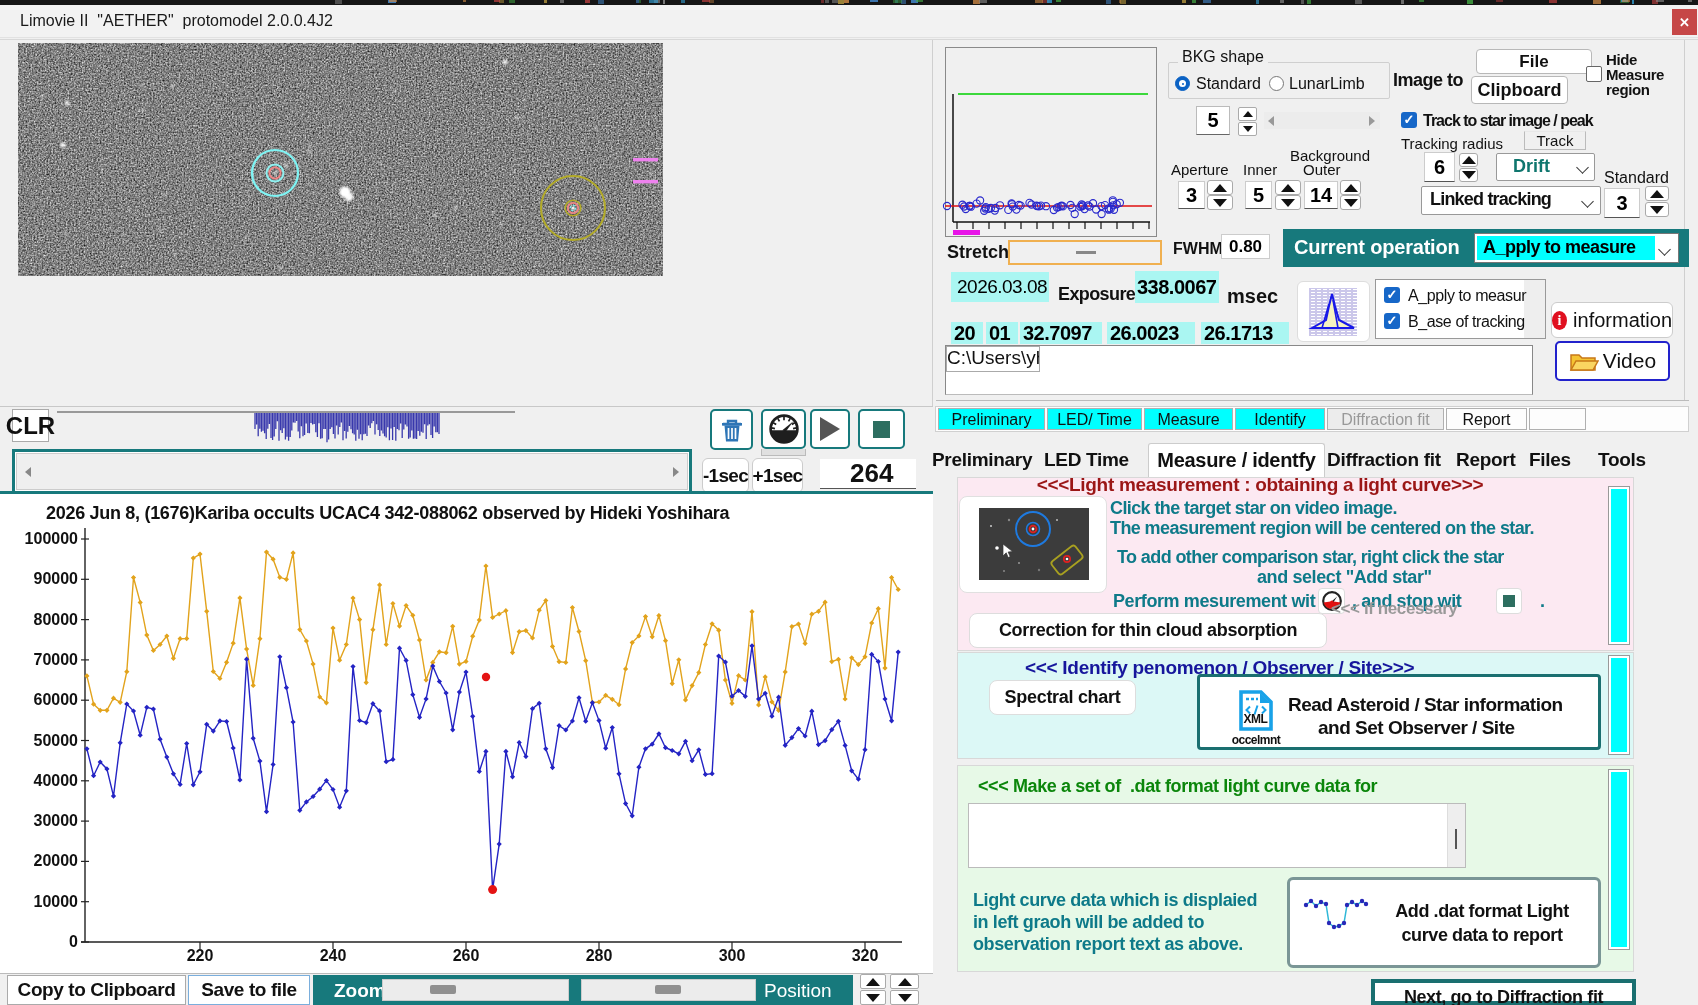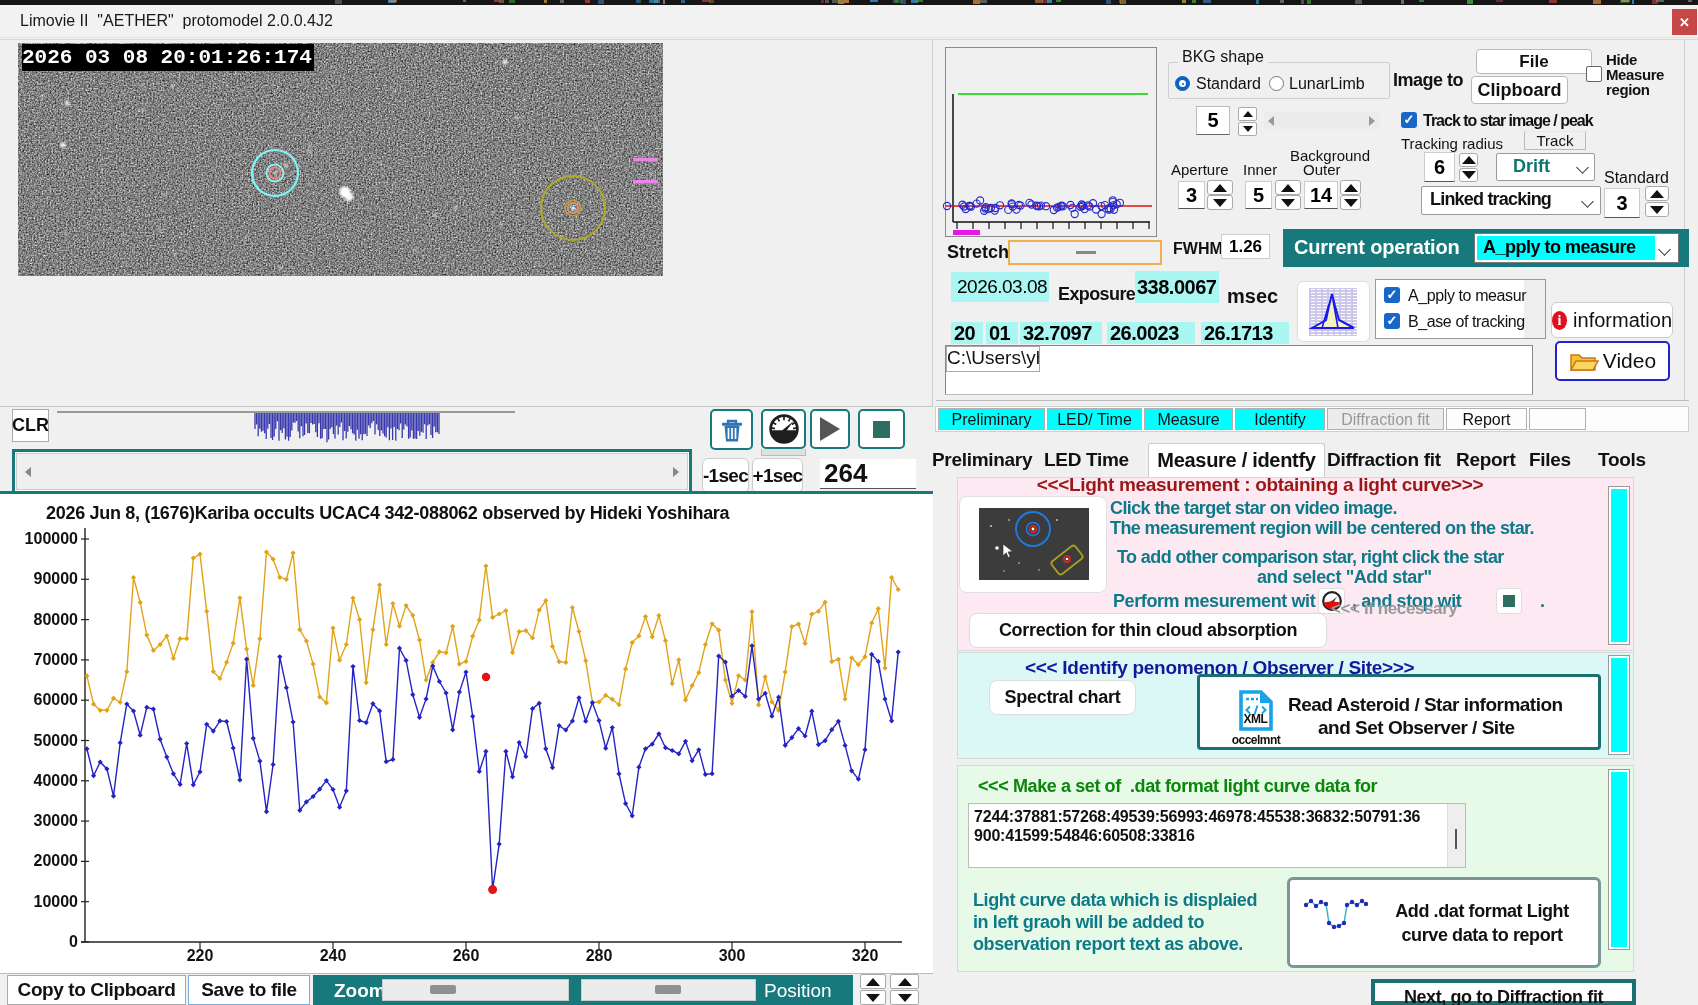--- a/index.html
+++ b/index.html
@@ -142,21 +142,20 @@
 <circle cx="257" cy="130" r="8.5" fill="none" stroke="#8ef0f0" stroke-width="1.8"></circle>
 <circle cx="257" cy="130" r="5.6" fill="none" stroke="#f08484" stroke-width="1.8"></circle>
 <circle cx="555" cy="165" r="32" fill="none" stroke="#b3ab28" stroke-width="2"></circle>
 <circle cx="555" cy="165" r="7.8" fill="none" stroke="#b3ab28" stroke-width="1.6"></circle>
 <circle cx="555" cy="165" r="5.2" fill="none" stroke="#f08484" stroke-width="1.8"></circle>
 <circle cx="555" cy="165" r="2.6" fill="none" stroke="#7ef4f4" stroke-width="1.2" stroke-dasharray="2 2"></circle>
 <circle cx="555" cy="165" r="1.6" fill="#eee"></circle>
 <rect x="615" y="115" width="25" height="3.4" fill="#ee82ee"></rect>
 <rect x="615" y="137" width="25" height="3.4" fill="#ee82ee"></rect>
 </svg>
-<div class="abs" style="left:4px;top:1px;width:292px;height:27px;background:#000;color:#fff;font-family:'Liberation Mono',monospace;font-weight:bold;font-size:21px;line-height:27px;white-space:nowrap">2026&nbsp;03&nbsp;08&nbsp;20:01:26:174</div>
 </div>
 <div class="abs" style="left:945px;top:47px;width:212px;height:190px;border:1px solid #8a8a8a;background:#f0f0f0"></div>
 <div class="abs" style="left:1168px;top:62px;width:222px;height:37px;border:1px solid #cfcfcf;border-radius:2px"></div>
 <div class="abs" style="left:1178px;top:48px;background:#f0f0f0;padding:0 4px;font-size:16px;color:#111">BKG shape</div>
 <div class="abs" style="left:1175px;top:76px;width:15px;height:15px;border:1.5px solid #0b62c4;border-radius:50%;background:#0b62c4"></div>
 <div class="abs" style="left:1179px;top:80px;width:7px;height:7px;border-radius:50%;background:#fff"></div>
 <div class="abs" style="left:1181.5px;top:82.5px;width:2px;height:2px;border-radius:50%;background:#0b62c4"></div>
 <div class="abs" style="left:1196px;top:75px;font-size:16px;color:#111">Standard</div>
 <div class="abs" style="left:1269px;top:76px;width:15px;height:15px;border:1.5px solid #777;border-radius:50%;background:#fff"></div>
 <div class="abs" style="left:1289px;top:75px;font-size:16px;color:#111">LunarLimb</div>
@@ -228,21 +227,21 @@
 <div class="abs" style="left:1283px;top:229px;width:406px;height:38px;background:#17797c"></div>
 <div class="abs" style="left:1294px;top:236px;font-size:20px;letter-spacing:-0.2px;font-weight:bold;color:#fff">Current operation</div>
 <div class="abs" style="left:1474px;top:233px;width:205px;height:30px;background:#fff;border:1px solid #777"></div>
 <div class="abs" style="left:1477px;top:236px;width:178px;height:24px;background:#00ffff"></div>
 <div class="abs" style="left:1483px;top:237px;font-size:18px;letter-spacing:-0.5px;font-weight:bold;color:#000">A_pply to measure</div>
 <div class="abs" style="left:1660px;top:245px;width:9px;height:9px;border-right:1.8px solid #333;border-bottom:1.8px solid #333;transform:rotate(45deg)"></div>
 <div class="abs" style="left:947px;top:242px;font-size:18px;font-weight:bold;color:#111">Stretch</div>
 <div class="abs" style="left:1008px;top:240px;width:154px;height:25px;border:2px solid #f0b050;background:#f0f0f0"></div>
 <div class="abs" style="left:1076px;top:251px;width:20px;height:3px;background:#888"></div>
 <div class="abs" style="left:1173px;top:240px;font-size:16px;font-weight:bold;color:#111">FWHM</div>
-<div class="abs" style="left:1221px;top:234px;width:49px;height:25px;background:#fff;border:1px solid #ccc;font-size:17px;font-weight:bold;text-align:center;line-height:24px">1.26</div>
+<div class="abs" style="left:1221px;top:234px;width:49px;height:25px;background:#fff;border:1px solid #ccc;font-size:17px;font-weight:bold;text-align:center;line-height:24px">0.80</div>
 <div class="cyanbox" style="left:951px;top:272px;width:98px;height:30px;font-size:19px;font-weight:normal;padding-left:6px;letter-spacing:-0.5px">2026.03.08</div>
 <div class="abs" style="left:1058px;top:284px;font-size:18px;letter-spacing:-0.6px;font-weight:bold;color:#111">Exposure</div>
 <div class="cyanbox" style="left:1135px;top:271px;width:84px;height:32px;font-size:20px;padding-left:2px;letter-spacing:-0.5px">338.0067</div>
 <div class="abs" style="left:1227px;top:285px;font-size:20px;font-weight:bold;color:#111">msec</div>
 <div class="cyanbox" style="left:951px;top:322px;width:32px;height:22px;font-size:20px;padding-left:3px;letter-spacing:-0.5px">20</div>
 <div class="cyanbox" style="left:986px;top:322px;width:32px;height:22px;font-size:20px;padding-left:3px;letter-spacing:-0.5px">01</div>
 <div class="cyanbox" style="left:1020px;top:322px;width:82px;height:22px;font-size:20px;padding-left:3px;letter-spacing:-0.5px">32.7097</div>
 <div class="cyanbox" style="left:1107px;top:322px;width:88px;height:22px;font-size:20px;padding-left:3px;letter-spacing:-0.5px">26.0023</div>
 <div class="cyanbox" style="left:1201px;top:322px;width:88px;height:22px;font-size:20px;padding-left:3px;letter-spacing:-0.5px">26.1713</div>
 <div class="abs" style="left:1297px;top:281px;width:73px;height:61px;background:#fff;border:1px solid #ddd;border-radius:6px">
@@ -351,21 +350,21 @@
     <circle cx="970.9" cy="206.7" r="3.6" fill="none" stroke="#2828cc" stroke-width="1.1"></circle>
     <circle cx="1041.0" cy="205.6" r="3.6" fill="none" stroke="#2828cc" stroke-width="1.1"></circle>
     <circle cx="1096.1" cy="209.5" r="3.6" fill="none" stroke="#2828cc" stroke-width="1.1"></circle>
     <circle cx="1114.0" cy="209.8" r="3.6" fill="none" stroke="#2828cc" stroke-width="1.1"></circle>
     <circle cx="1062.9" cy="206.4" r="3.6" fill="none" stroke="#2828cc" stroke-width="1.1"></circle>
     <circle cx="1031.5" cy="204.5" r="3.6" fill="none" stroke="#2828cc" stroke-width="1.1"></circle>
     <circle cx="947" cy="206" r="3.6" fill="none" stroke="#2828cc" stroke-width="1.1"></circle>
     <rect x="953" y="230" width="27" height="5" fill="#e814e8"></rect>
   </svg>
 <div class="abs" style="left:0;top:406px;width:933px;height:1px;background:#c8c8c8"></div>
-<div class="btn" style="left:12px;top:409px;width:37px;height:33px;font-size:18px;border-radius:0;border-color:#aaa">CLR</div>
+<div class="btn" style="left:12px;top:409px;width:37px;height:33px;font-size:24px;border-radius:0;border-color:#aaa">CLR</div>
 <div class="abs" style="left:57px;top:411px;width:458px;height:1.5px;background:#999"></div>
 <svg class="abs" style="left:0;top:0" width="933" height="445">
     <path d="M255.0 413V429.1M256.6 413V424.6M258.2 413V436.2M259.8 413V428.7M261.4 413V431.8M263.0 413V430.8M264.6 413V433.3M266.2 413V439.0M267.8 413V428.8M269.4 413V424.0M271.0 413V438.0M272.6 413V439.9M274.2 413V436.5M275.8 413V429.1M277.4 413V421.2M279.0 413V440.8M280.6 413V430.2M282.2 413V433.1M283.8 413V428.2M285.4 413V439.4M287.0 413V436.8M288.6 413V440.7M290.2 413V437.1M291.8 413V430.5M293.4 413V422.6M295.0 413V422.7M296.6 413V421.1M298.2 413V431.5M299.8 413V438.3M301.4 413V426.2M303.0 413V436.3M304.6 413V434.9M306.2 413V423.6M307.8 413V433.0M309.4 413V433.2M311.0 413V422.9M312.6 413V424.5M314.2 413V423.9M315.8 413V432.2M317.4 413V437.0M319.0 413V423.3M320.6 413V438.7M322.2 413V438.3M323.8 413V429.0M325.4 413V429.0M327.0 413V442.3M328.6 413V439.5M330.2 413V429.0M331.8 413V427.2M333.4 413V434.1M335.0 413V438.5M336.6 413V425.4M338.2 413V434.5M339.8 413V426.9M341.4 413V422.6M343.0 413V440.3M344.6 413V431.1M346.2 413V438.5M347.8 413V431.7M349.4 413V426.1M351.0 413V429.2M352.6 413V433.2M354.2 413V434.6M355.8 413V440.7M357.4 413V429.8M359.0 413V438.7M360.6 413V434.3M362.2 413V440.3M363.8 413V434.3M365.4 413V433.8M367.0 413V435.9M368.6 413V425.6M370.2 413V427.9M371.8 413V423.2M373.4 413V421.0M375.0 413V434.4M376.6 413V424.3M378.2 413V429.9M379.8 413V436.0M381.4 413V430.4M383.0 413V433.4M384.6 413V436.3M386.2 413V437.6M387.8 413V427.2M389.4 413V440.2M391.0 413V428.4M392.6 413V440.0M394.2 413V426.9M395.8 413V440.8M397.4 413V429.0M399.0 413V430.2M400.6 413V423.6M402.2 413V438.0M403.8 413V429.4M405.4 413V424.6M407.0 413V426.5M408.6 413V438.8M410.2 413V437.5M411.8 413V430.6M413.4 413V438.8M415.0 413V438.4M416.6 413V439.0M418.2 413V430.9M419.8 413V435.7M421.4 413V431.7M423.0 413V432.7M424.6 413V424.3M426.2 413V439.1M427.8 413V425.6M429.4 413V424.2M431.0 413V434.9M432.6 413V438.0M434.2 413V426.5M435.8 413V432.2M437.4 413V432.2M439.0 413V434.1" stroke="#3838ac" stroke-width="1.3" fill="none"></path>
   </svg>
 <div class="abs" style="left:12px;top:449px;width:680px;height:45px;border:3px solid #17797c;background:#fff;padding:1px">
     <div style="width:100%;height:100%;background:#efefef;border:1px solid #ccc;position:relative">
       <div style="position:absolute;left:8px;top:13px;width:0;height:0;border-top:5px solid transparent;border-bottom:5px solid transparent;border-right:6px solid #888"></div>
       <div style="position:absolute;right:8px;top:13px;width:0;height:0;border-top:5px solid transparent;border-bottom:5px solid transparent;border-left:6px solid #888"></div>
     </div>
   </div>
@@ -387,21 +386,21 @@
   </div>
 <div class="abs" style="left:761px;top:449px;width:45px;height:7px;background:#e0e0e0;border:1px solid #bbb;border-top:none"></div>
 <div class="abs" style="left:810px;top:409px;width:40px;height:40px;background:#fff;border:2px solid #17797c;border-radius:5px;display:flex;align-items:center;justify-content:center">
 <div style="width:0;height:0;border-top:12px solid transparent;border-bottom:12px solid transparent;border-left:20px solid #555"></div>
   </div>
 <div class="abs" style="left:858px;top:409px;width:47px;height:40px;background:#fff;border:2px solid #17797c;border-radius:5px;display:flex;align-items:center;justify-content:center">
 <div style="width:17px;height:17px;background:#2d6e60"></div>
   </div>
 <div class="btn" style="left:702px;top:458px;width:47px;height:35px;font-size:19px;letter-spacing:-0.7px;border-radius:6px;border-color:#ccc">-1sec</div>
 <div class="btn" style="left:752px;top:458px;width:51px;height:35px;font-size:19px;letter-spacing:-0.7px;border-radius:6px;border-color:#ccc">+1sec</div>
-<div class="abs" style="left:820px;top:459px;width:96px;height:30px;background:#fff;border-bottom:1.5px solid #555;font-size:26px;font-weight:bold;color:#111;padding-left:4px;line-height:29px">264</div>
+<div class="abs" style="left:820px;top:459px;width:96px;height:30px;background:#fff;border-bottom:1.5px solid #555;font-size:26px;font-weight:bold;color:#111;padding-left:30px;line-height:29px">264</div>
 <div class="abs" style="left:0;top:491px;width:933px;height:2.5px;background:#17797c"></div>
 <div class="abs" style="left:0;top:494px;width:933px;height:479px;background:#fff"></div>
 <div class="abs" style="left:46px;top:503px;font-size:18px;letter-spacing:-0.3px;font-weight:bold;color:#111">2026 Jun 8, (1676)Kariba occults UCAC4 342-088062 observed by Hideki Yoshihara</div>
 <svg class="abs" style="left:0;top:0" width="933" height="975">
     <line x1="85" y1="528" x2="85" y2="942" stroke="#222" stroke-width="1.4"></line>
     <line x1="81" y1="942" x2="902" y2="942" stroke="#222" stroke-width="1.6"></line>
     <line x1="81" y1="942.0" x2="89" y2="942.0" stroke="#222" stroke-width="1.2"></line>
     <line x1="81" y1="901.7" x2="89" y2="901.7" stroke="#222" stroke-width="1.2"></line>
     <line x1="81" y1="861.4" x2="89" y2="861.4" stroke="#222" stroke-width="1.2"></line>
     <line x1="81" y1="821.1" x2="89" y2="821.1" stroke="#222" stroke-width="1.2"></line>
@@ -541,21 +540,20 @@
 <div style="position:absolute;left:0;top:43px;width:58px;text-align:center;font-size:12px;font-weight:bold;color:#111;letter-spacing:-0.5px">occelmnt</div>
 </div>
 <div class="abs" style="left:1288px;top:694px;font-size:19px;letter-spacing:-0.5px;font-weight:bold;color:#111">Read Asteroid / Star information</div>
 <div class="abs" style="left:1318px;top:717px;font-size:19px;letter-spacing:-0.5px;font-weight:bold;color:#111">and Set Observer / Site</div>
 <div class="abs" style="left:1608px;top:655px;width:22px;height:100px;background:#fff;border:1px solid #999;padding:2px">
     <div style="width:100%;height:100%;background:#00ffff"></div>
   </div>
 <div class="abs" style="left:957px;top:765px;width:677px;height:207px;background:#e7f9e7;border:1px solid #d8d8d8"></div>
 <div class="abs" style="left:978px;top:776px;font-size:18px;letter-spacing:-0.4px;font-weight:bold;color:#0b860b">&lt;&lt;&lt; Make a set of&nbsp; .dat format light curve data for</div>
 <div class="abs" style="left:968px;top:803px;width:498px;height:65px;background:#fff;border:1px solid #bbb">
-<div style="position:absolute;left:5px;top:3px;width:475px;font-size:16px;letter-spacing:-0.2px;font-weight:bold;color:#111;line-height:19px;white-space:nowrap">7244:37881:57268:49539:56993:46978:45538:36832:50791:36<br>900:41599:54846:60508:33816</div>
 <div style="position:absolute;right:0;top:0;width:18px;height:63px;background:#eee;border-left:1px solid #ddd"></div>
 <div style="position:absolute;right:8px;top:25px;width:2px;height:20px;background:#555"></div>
   </div>
 <div class="abs" style="left:973px;top:889px;font-size:18px;letter-spacing:-0.4px;font-weight:bold;color:#0e7a89;line-height:22px">Light curve data which is displaied<br>in left graoh will be added to<br>observation report text as above.</div>
 <div class="abs" style="left:1287px;top:877px;width:314px;height:91px;background:#fff;border:3px solid #7a9696;border-radius:6px"></div>
 <svg class="abs" style="left:1303px;top:893px" width="66" height="44">
 <polyline points="3,12 8,8 13,13 18,9 23,11 26,30 31,34 36,33 41,30 44,12 49,9 54,12 59,8 63,11" fill="none" stroke="#30b8d8" stroke-width="1.5"></polyline>
 <g fill="#2828b8">
       <circle cx="3" cy="12" r="2.2"></circle>
       <circle cx="8" cy="8" r="2.2"></circle>

